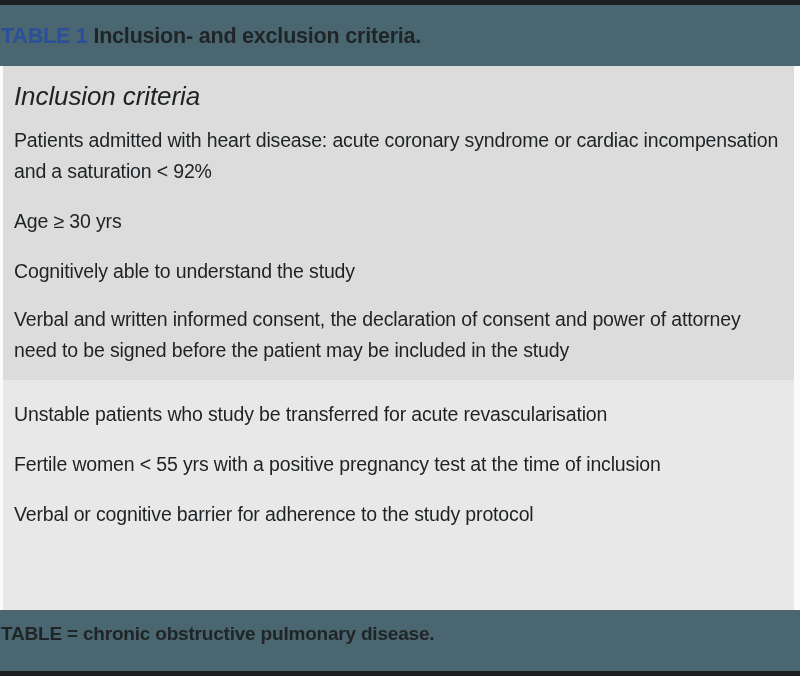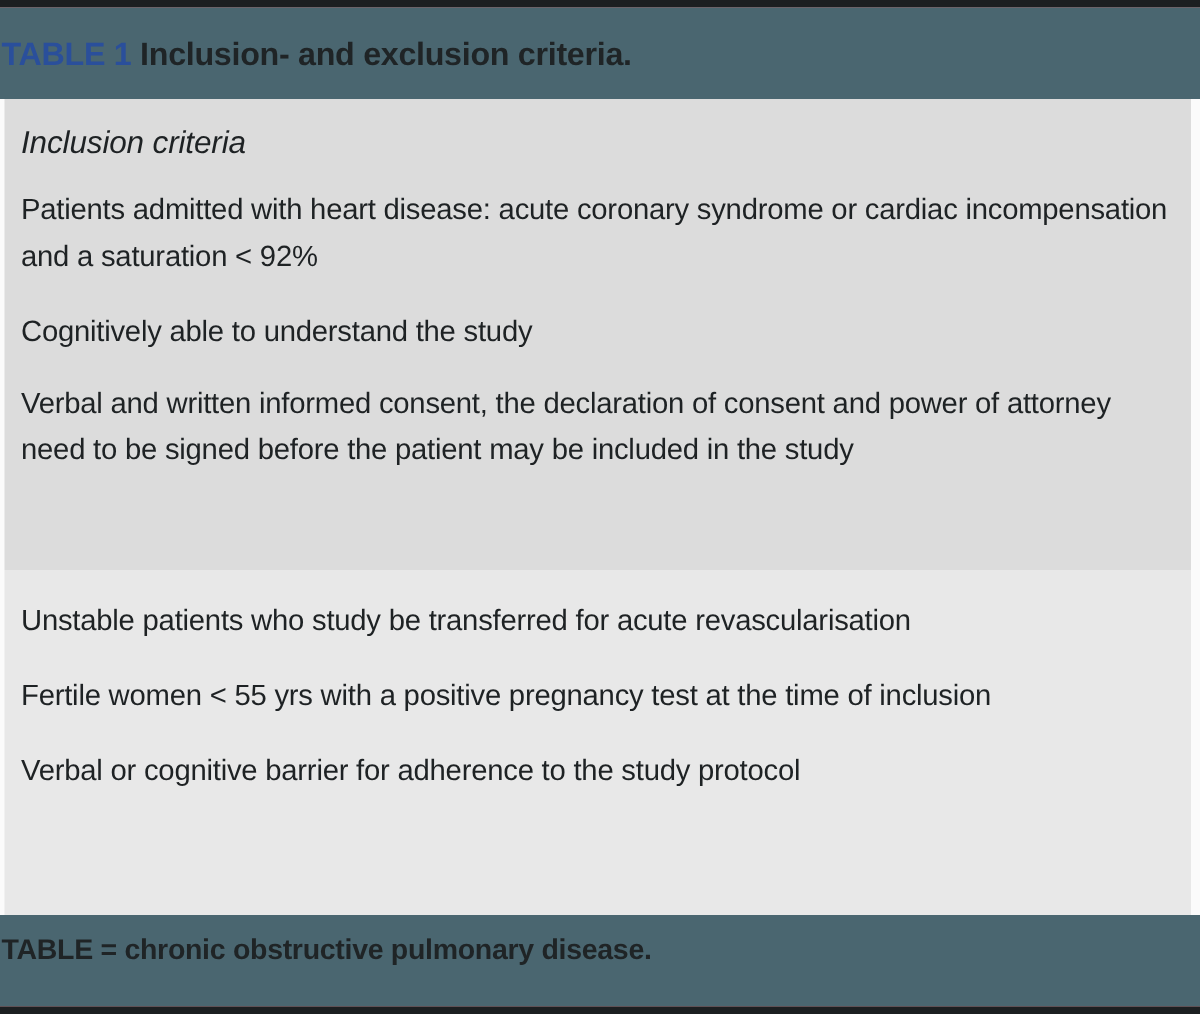--- a/index.html
+++ b/index.html
@@ -9,21 +9,21 @@
   }
   body {
     font-family: "Liberation Sans", sans-serif;
     -webkit-font-smoothing: antialiased;
   }
   #table-figure {
     position: relative;
     width: 800px;
     height: 676px;
     overflow: hidden;
-    background: #fca5a5;
+    background: #14532d;
   }
   
   .edge-rule {
     position: absolute;
     left: 0;
     width: 800px;
     height: 5px;
     background: #1c1f21;
   }
   .edge-rule.top  { top: 0; }
@@ -81,21 +81,21 @@
     height: 314px;
     background: #dcdcdc;
   }
   .band.exclusion {
     top: 314px;
     height: 230px;
     background: #e8e8e8;
   }
   .section-heading {
     font-style: italic;
-    font-size: 21px;
+    font-size: 26px;
     line-height: 24px;
     color: #1e2224;
     letter-spacing: -0.1px;
     white-space: nowrap;
   }
   .criteria-list {
     margin: 0;
     padding: 0;
     list-style: none;
   }
@@ -149,20 +149,21 @@
       <span class="tbl-title">Inclusion- and exclusion criteria.</span>
     </div>
   </div>
 
   <div class="table-body">
 
     <div class="band inclusion">
       <div class="section-heading">Inclusion criteria</div>
       <ul class="criteria-list">
         <li class="criteria-item wrap2">Patients admitted with heart disease: acute coronary syndrome or cardiac incompensation and a saturation &lt; 92%</li>
+        <li class="criteria-item">Age ≥ 30 yrs</li>
         <li class="criteria-item">Cognitively able to understand the study</li>
         <li class="criteria-item wrap2">Verbal and written informed consent, the declaration of consent and power of attorney need to be signed before the patient may be included in the study</li>
       </ul>
     </div>
 
     <div class="band exclusion">
       <ul class="criteria-list">
         <li class="criteria-item">Unstable patients who study be transferred for acute revascularisation</li>
         <li class="criteria-item">Fertile women &lt; 55 yrs with a positive pregnancy test at the time of inclusion</li>
         <li class="criteria-item">Verbal or cognitive barrier for adherence to the study protocol</li>

